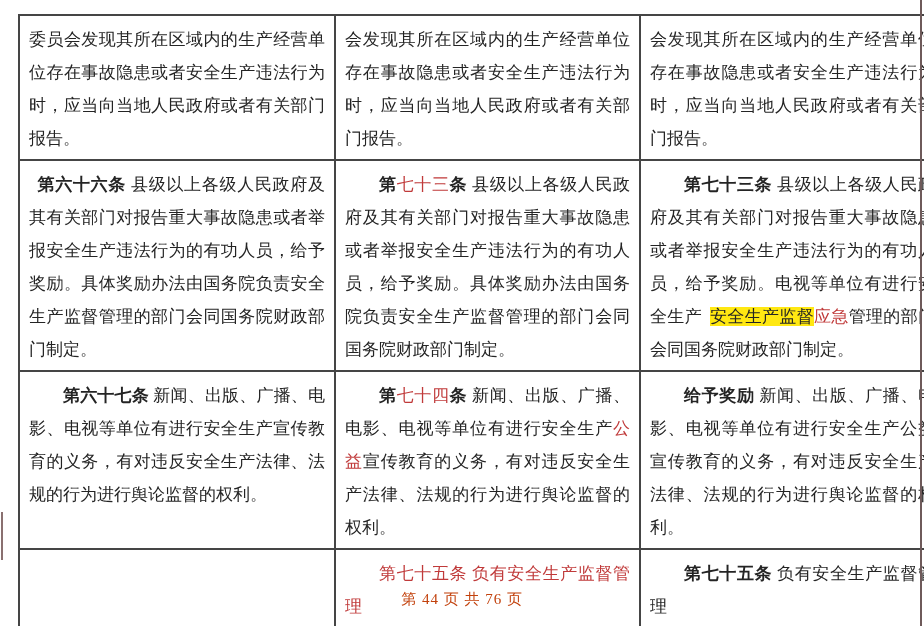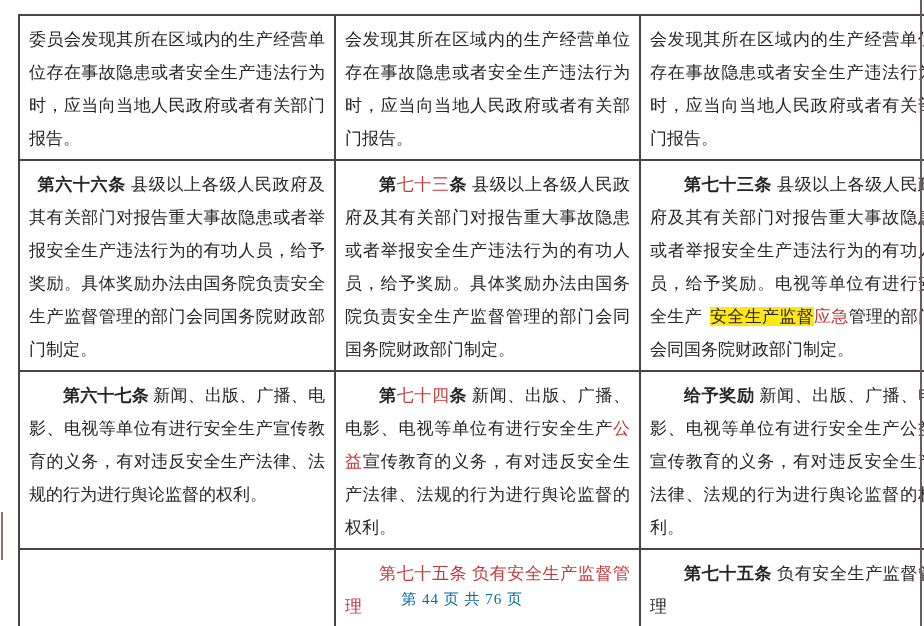--- a/index.html
+++ b/index.html
@@ -48,21 +48,21 @@
   .seg-b{font-weight:bold;}
   .seg-r{color:var(--red);}
   .seg-rb{color:var(--red);font-weight:normal;}
   .seg-hl{background:var(--hl);margin-left:8px;}
   .footer{
     position:absolute;
     left:0;right:0;
     top:590px;
     text-align:center;
     font-size:15px;
-    color:#0369a1;
+    color:#c2410c;
     letter-spacing:1px;
   }
   .edge-line-right{
     position:absolute;
     top:0;bottom:0;
     right:2px;
     width:2px;
     background:#6e5a5a;
   }
   .edge-line-left{

